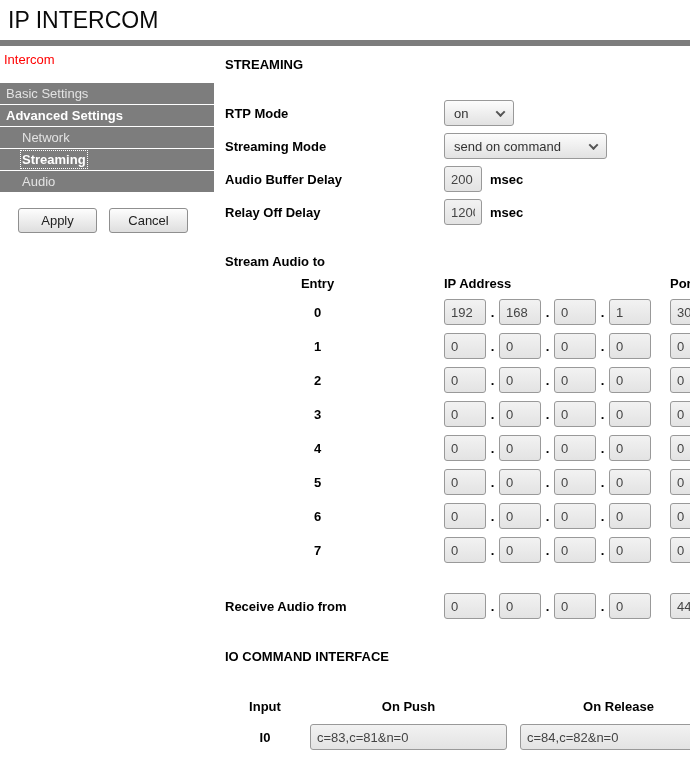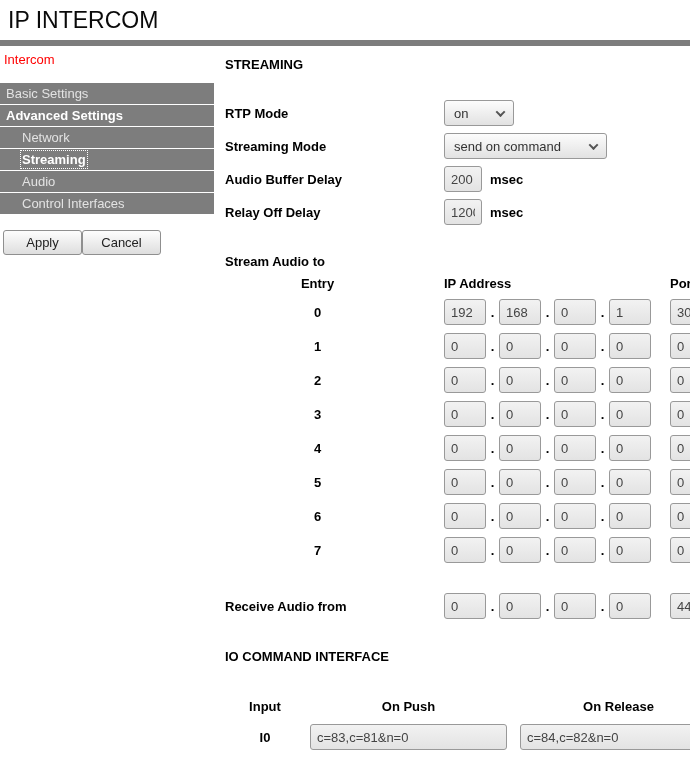--- a/index.html
+++ b/index.html
@@ -24,21 +24,21 @@
   .home{display:block;color:var(--link-red);font-size:13px;margin:6px 0 0 4px;text-decoration:none;cursor:pointer;}
   .menu{margin-top:16px;}
   .mitem{
     height:21px;background:var(--sidebar-gray);margin-bottom:1px;
     display:flex;align-items:center;padding-left:6px;
     color:#e3e3e3;font-size:13px;cursor:pointer;
   }
   .mitem.lvl1{padding-left:22px;}
   .mitem.bold{font-weight:bold;color:#ffffff;}
   .mitem.active .mlabel{outline:1px dotted #ffffff;outline-offset:1px;}
-  .btnrow{margin-top:16px;display:flex;gap:0;padding-left:3px;}
+  .btnrow{margin-top:16px;display:flex;gap:12px;padding-left:18px;}
   .btn{
     width:79px;height:25px;font-size:13px;color:#222;
     border:1px solid #8f8f8f;border-radius:3px;
     background:linear-gradient(#fdfdfd,#dedede);
     font-family:inherit;cursor:pointer;
   }
   
   .main{margin-left:11px;width:500px;}
   h2{font-size:13px;font-weight:bold;margin:12px 0 0 0;line-height:14px;}
   .frow{display:flex;align-items:center;height:26px;margin-bottom:7px;}
@@ -104,23 +104,20 @@
         </div>
         <div class="mitem lvl1">
           <span class="mlabel">Network</span>
         </div>
         <div class="mitem lvl1 bold active">
           <span class="mlabel">Streaming</span>
         </div>
         <div class="mitem lvl1">
           <span class="mlabel">Audio</span>
         </div>
-        <div class="mitem lvl1">
-          <span class="mlabel">Control Interfaces</span>
-        </div>
       </nav>
     <div class="btnrow">
       <button class="btn">Apply</button>
       <button class="btn">Cancel</button>
     </div>
   </aside>
 
   <main class="main">
     <h2>STREAMING</h2>
 

